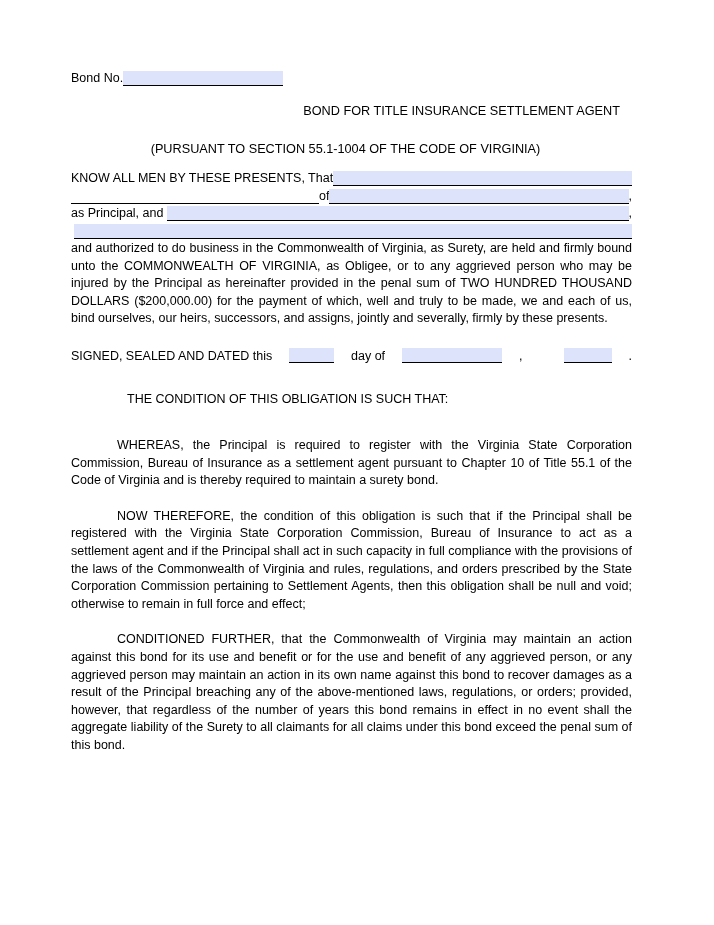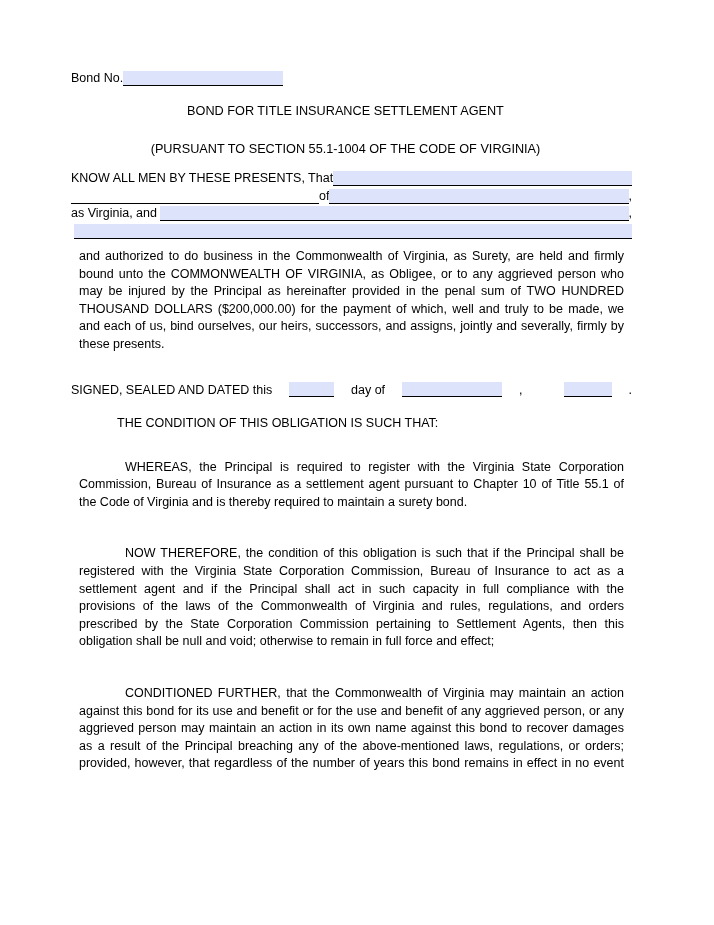--- a/index.html
+++ b/index.html
@@ -38,21 +38,21 @@
     font-size: 12.5px;
     line-height: 16px;
     margin-bottom: 17px;
   }
   .bondno-label {
     white-space: pre;
   }
 
   
   .doc-title {
-    text-align: center;
+    text-align: right;
     font-size: 12.7px;
     line-height: 17px;
     margin: 0 0 21px 0;
     padding-right: 12px;
   }
   .doc-subtitle {
     text-align: center;
     font-size: 12.7px;
     line-height: 17px;
     margin: 0 0 12px 0;
@@ -88,21 +88,21 @@
     white-space: pre;
   }
   .formline .txt { flex: 0 0 auto; }
   .formline .grow { flex: 1 1 auto; }
 
   
   p.body {
     font-size: 12.5px;
     line-height: 17.6px;
     text-align: justify;
-    margin: 8px;
+    margin: 0;
     -webkit-hyphens: none;
     hyphens: none;
   }
   p.indent {
     text-indent: 46px;
   }
   .sp-med    { height: 18px; }
   .sp-para   { height: 18px; }
 
   .signed-row {
@@ -110,21 +110,21 @@
     align-items: flex-end;
     height: 17.5px;
     font-size: 12.5px;
     white-space: pre;
     gap: 17px;
   }
 
   .condition-head {
     font-size: 12.5px;
     line-height: 17.6px;
-    margin: 0;
+    margin: 10px;
     text-indent: 46px;
   }
 </style>
 </head>
 <body>
 
 <div class="page">
   <div class="content">
 
     <div class="bondno-row">
@@ -139,21 +139,21 @@
 
       <div class="formline">
         <span class="txt">KNOW ALL MEN BY THESE PRESENTS, That</span><span class="fld grow"></span>
       </div>
 
       <div class="formline">
         <span class="blankline" style="width:248px;"></span><span class="txt">of</span><span class="fld grow"></span><span class="txt">,</span>
       </div>
 
       <div class="formline">
-        <span class="txt">as Virginia, and</span><span class="txt"> </span><span class="fld grow"></span><span class="txt">,</span>
+        <span class="txt">as Principal, and</span><span class="txt"> </span><span class="fld grow"></span><span class="txt">,</span>
       </div>
 
       <div class="formline">
         <span class="txt"> </span><span class="fld grow"></span>
       </div>
     </div>
 
     <p class="body">and authorized to do business in the Commonwealth of Virginia, as Surety, are held and firmly bound unto the COMMONWEALTH OF VIRGINIA, as Obligee, or to any aggrieved person who may be injured by the Principal as hereinafter provided in the penal sum of TWO HUNDRED THOUSAND DOLLARS ($200,000.00) for the payment of which, well and truly to be made, we and each of us, bind ourselves, our heirs, successors, and assigns, jointly and severally, firmly by these presents.</p>
 
     <div class="sp-med"></div>

